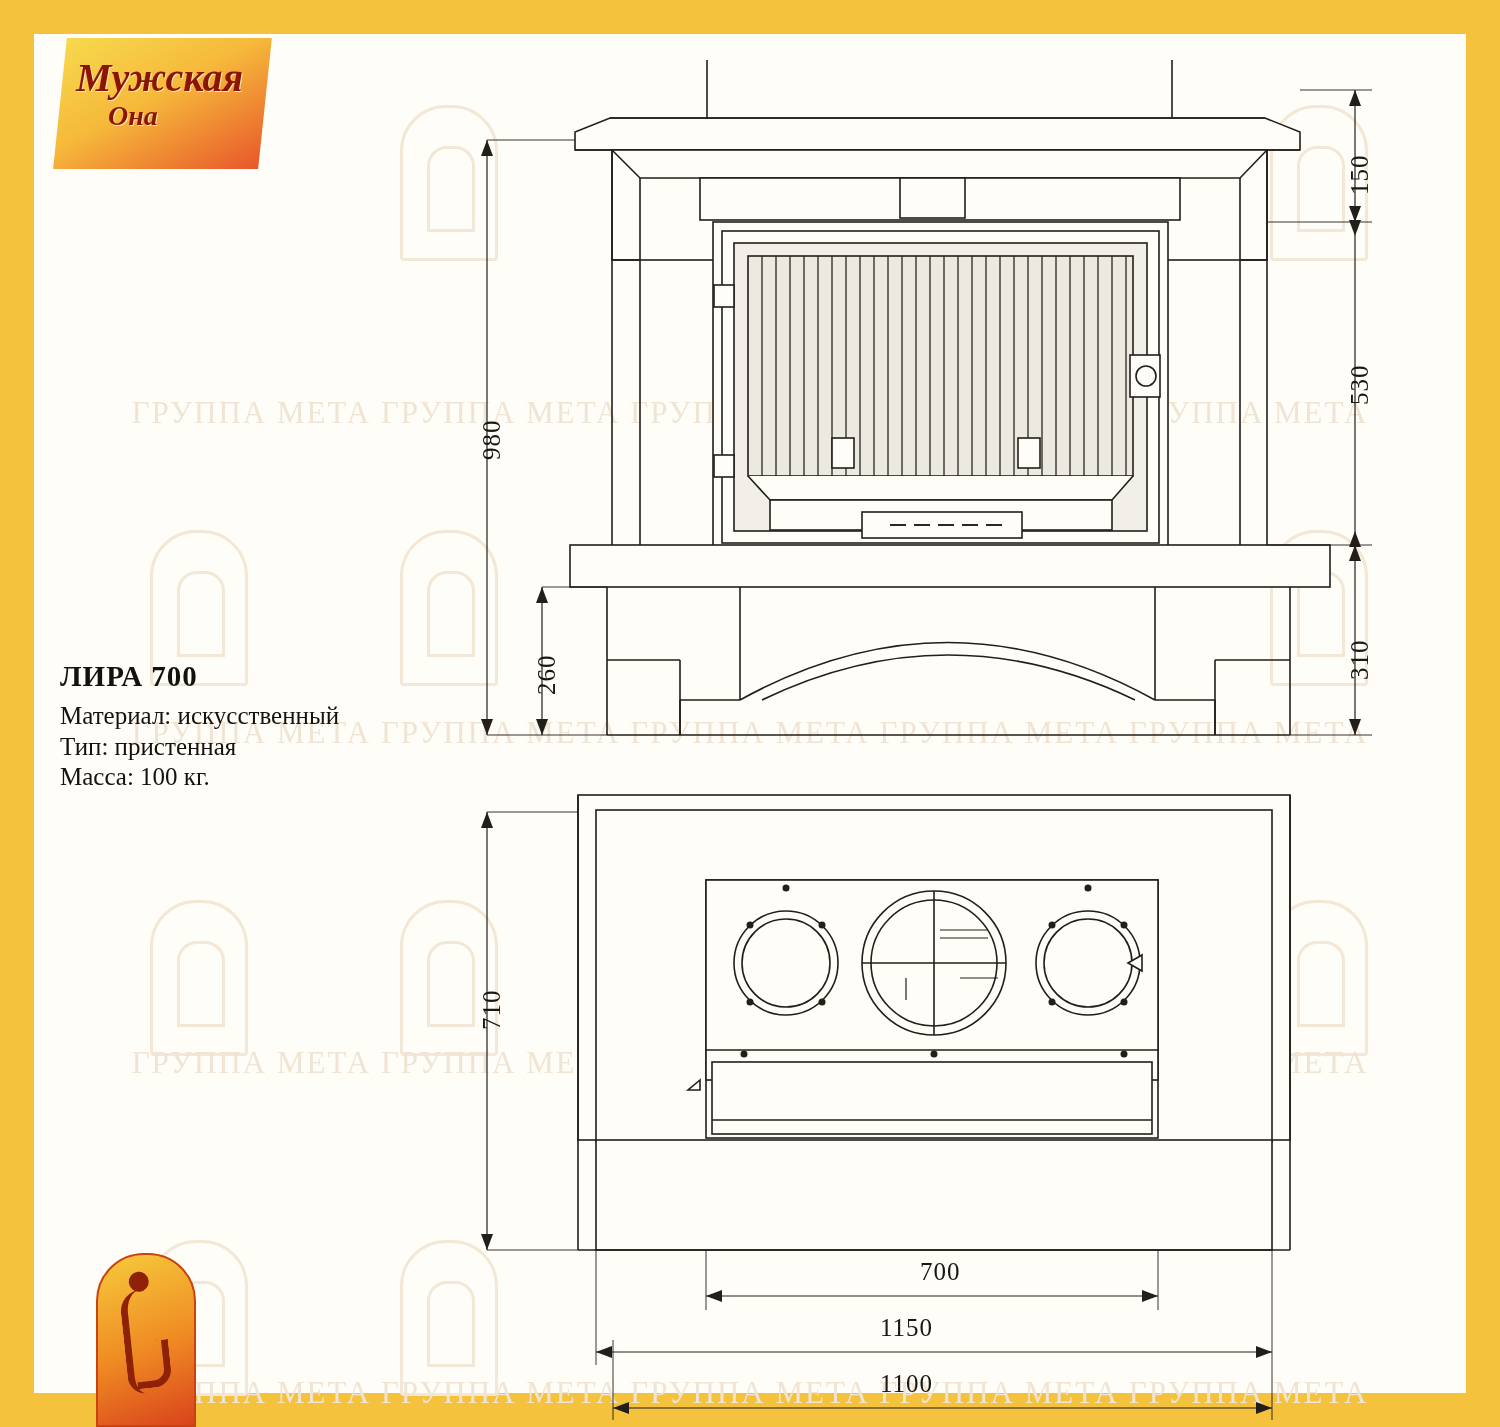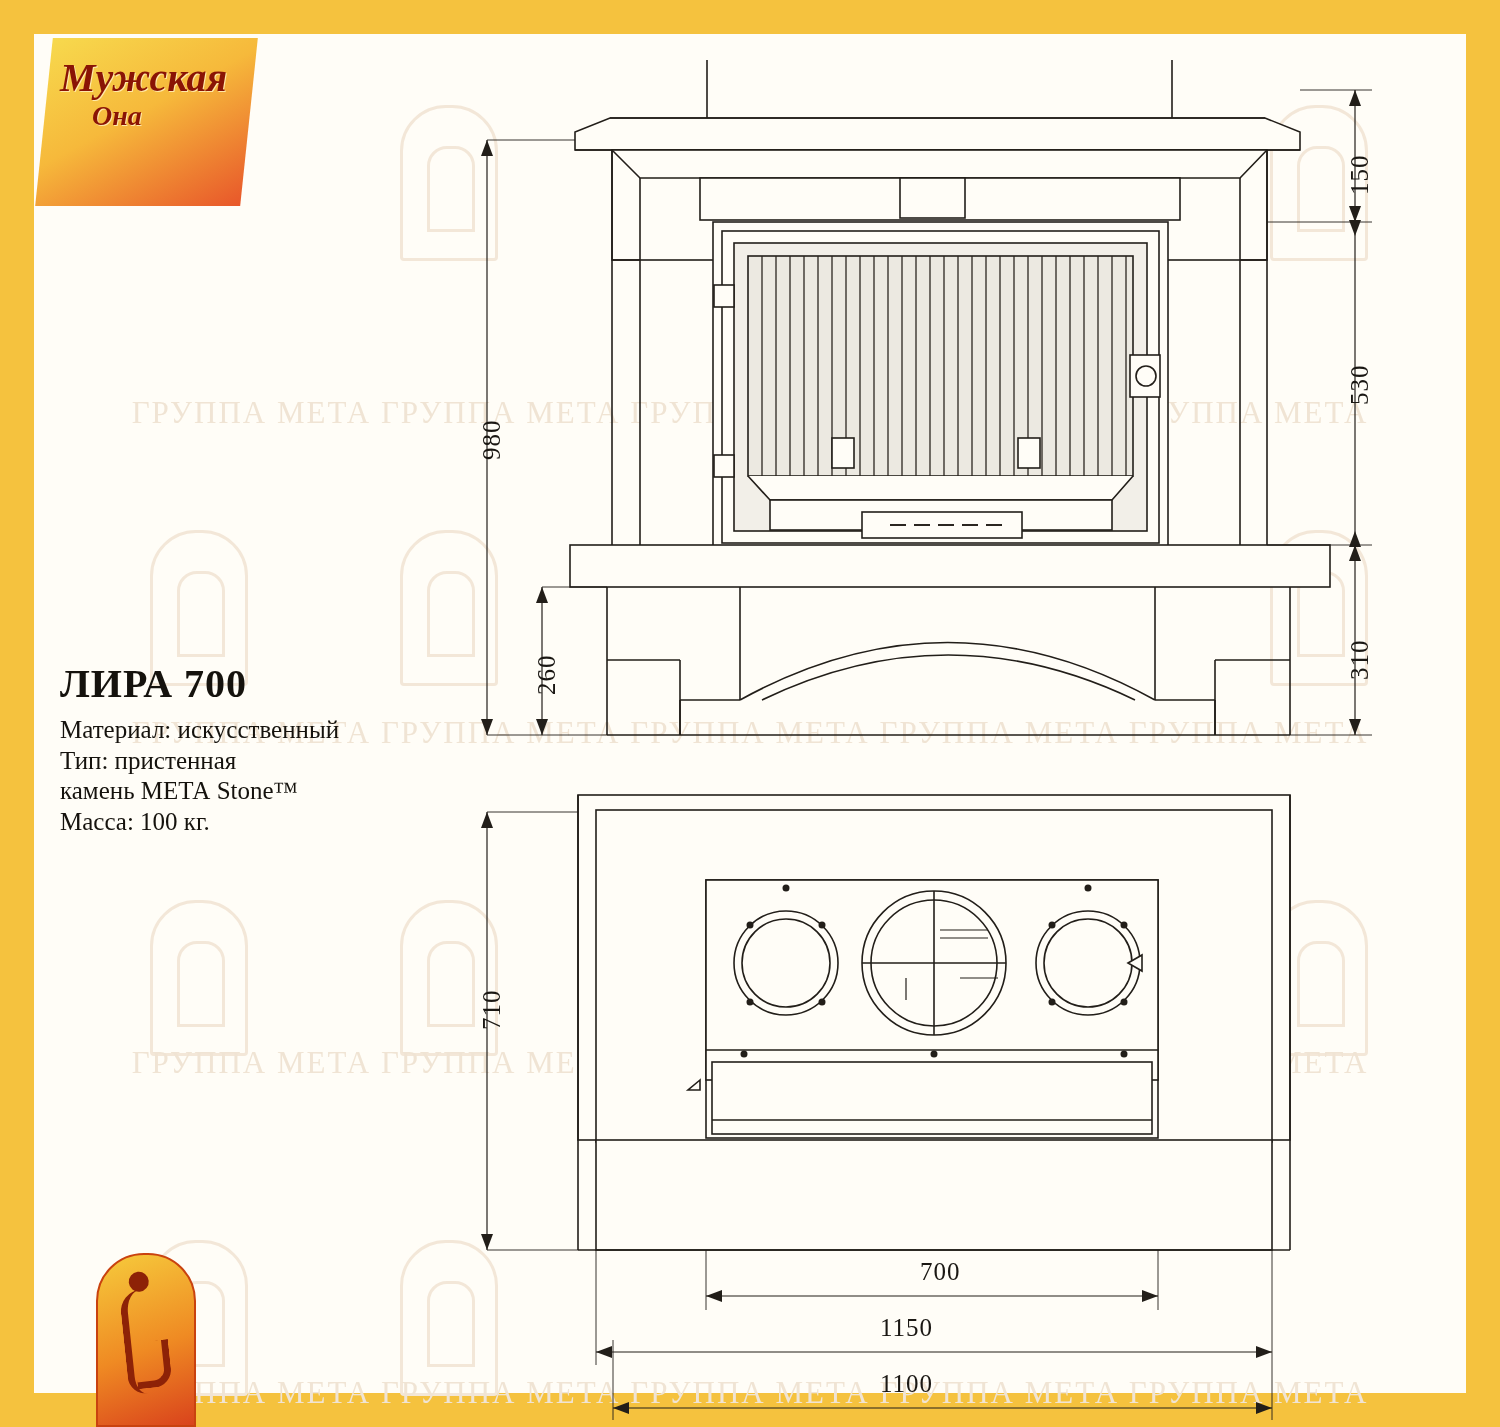--- a/index.html
+++ b/index.html
@@ -57,22 +57,22 @@
     position: absolute;
     left: 24px; top: 38px;
     width: 42px; height: 80px;
     border: 3px solid #f3e7d8;
     border-radius: 20px 20px 0 0;
   }
 
   
   .logo {
     position: absolute;
-    left: 44px; top: 38px;
-    width: 205px; height: 168px;
+    left: 60px; top: 38px;
+    width: 205px; height: 131px;
   }
   .logo-bg {
     position: absolute;
     inset: 0;
     background: linear-gradient(150deg,#f7d94d 0%, #f6b93b 45%, #e8572a 100%);
     transform: skewX(-6deg);
   }
   .logo-text1, .logo-text2 {
     position: absolute;
     color: #8a1405;
@@ -120,21 +120,21 @@
   }
 
   
   .spec {
     position: absolute;
     left: 60px; top: 660px;
     width: 440px;
     color: #15120d;
   }
   .spec-title {
-    font-size: 40px;
+    font-size: 29px;
     font-weight: bold;
     letter-spacing: 1px;
     margin-bottom: 8px;
   }
   .spec-line {
     font-size: 25px;
     line-height: 1.22;
   }
 
   
@@ -194,21 +194,20 @@
   </div>
 
   <div class="emblem">
     <div class="emblem-fig"></div>
   </div>
 
   <div class="spec">
     <div class="spec-title">ЛИРА 700</div>
     <div class="spec-line">Материал: искусственный</div>
     <div class="spec-line">Тип: пристенная</div>
-    <div class="spec-line">камень МЕТА Stone™</div>
     <div class="spec-line">Масса: 100 кг.</div>
   </div>
 
   <svg class="drawing" viewBox="0 0 1500 1427">
     <g fill="none" stroke="#221e19" stroke-width="1.6">
 
       <line x1="707" y1="60" x2="707" y2="150"></line>
       <line x1="1172" y1="60" x2="1172" y2="150"></line>
 
       <path d="M575 150 L1300 150 L1300 132 L1265 118 L610 118 L575 132 Z" fill="#fffdf7"></path>

